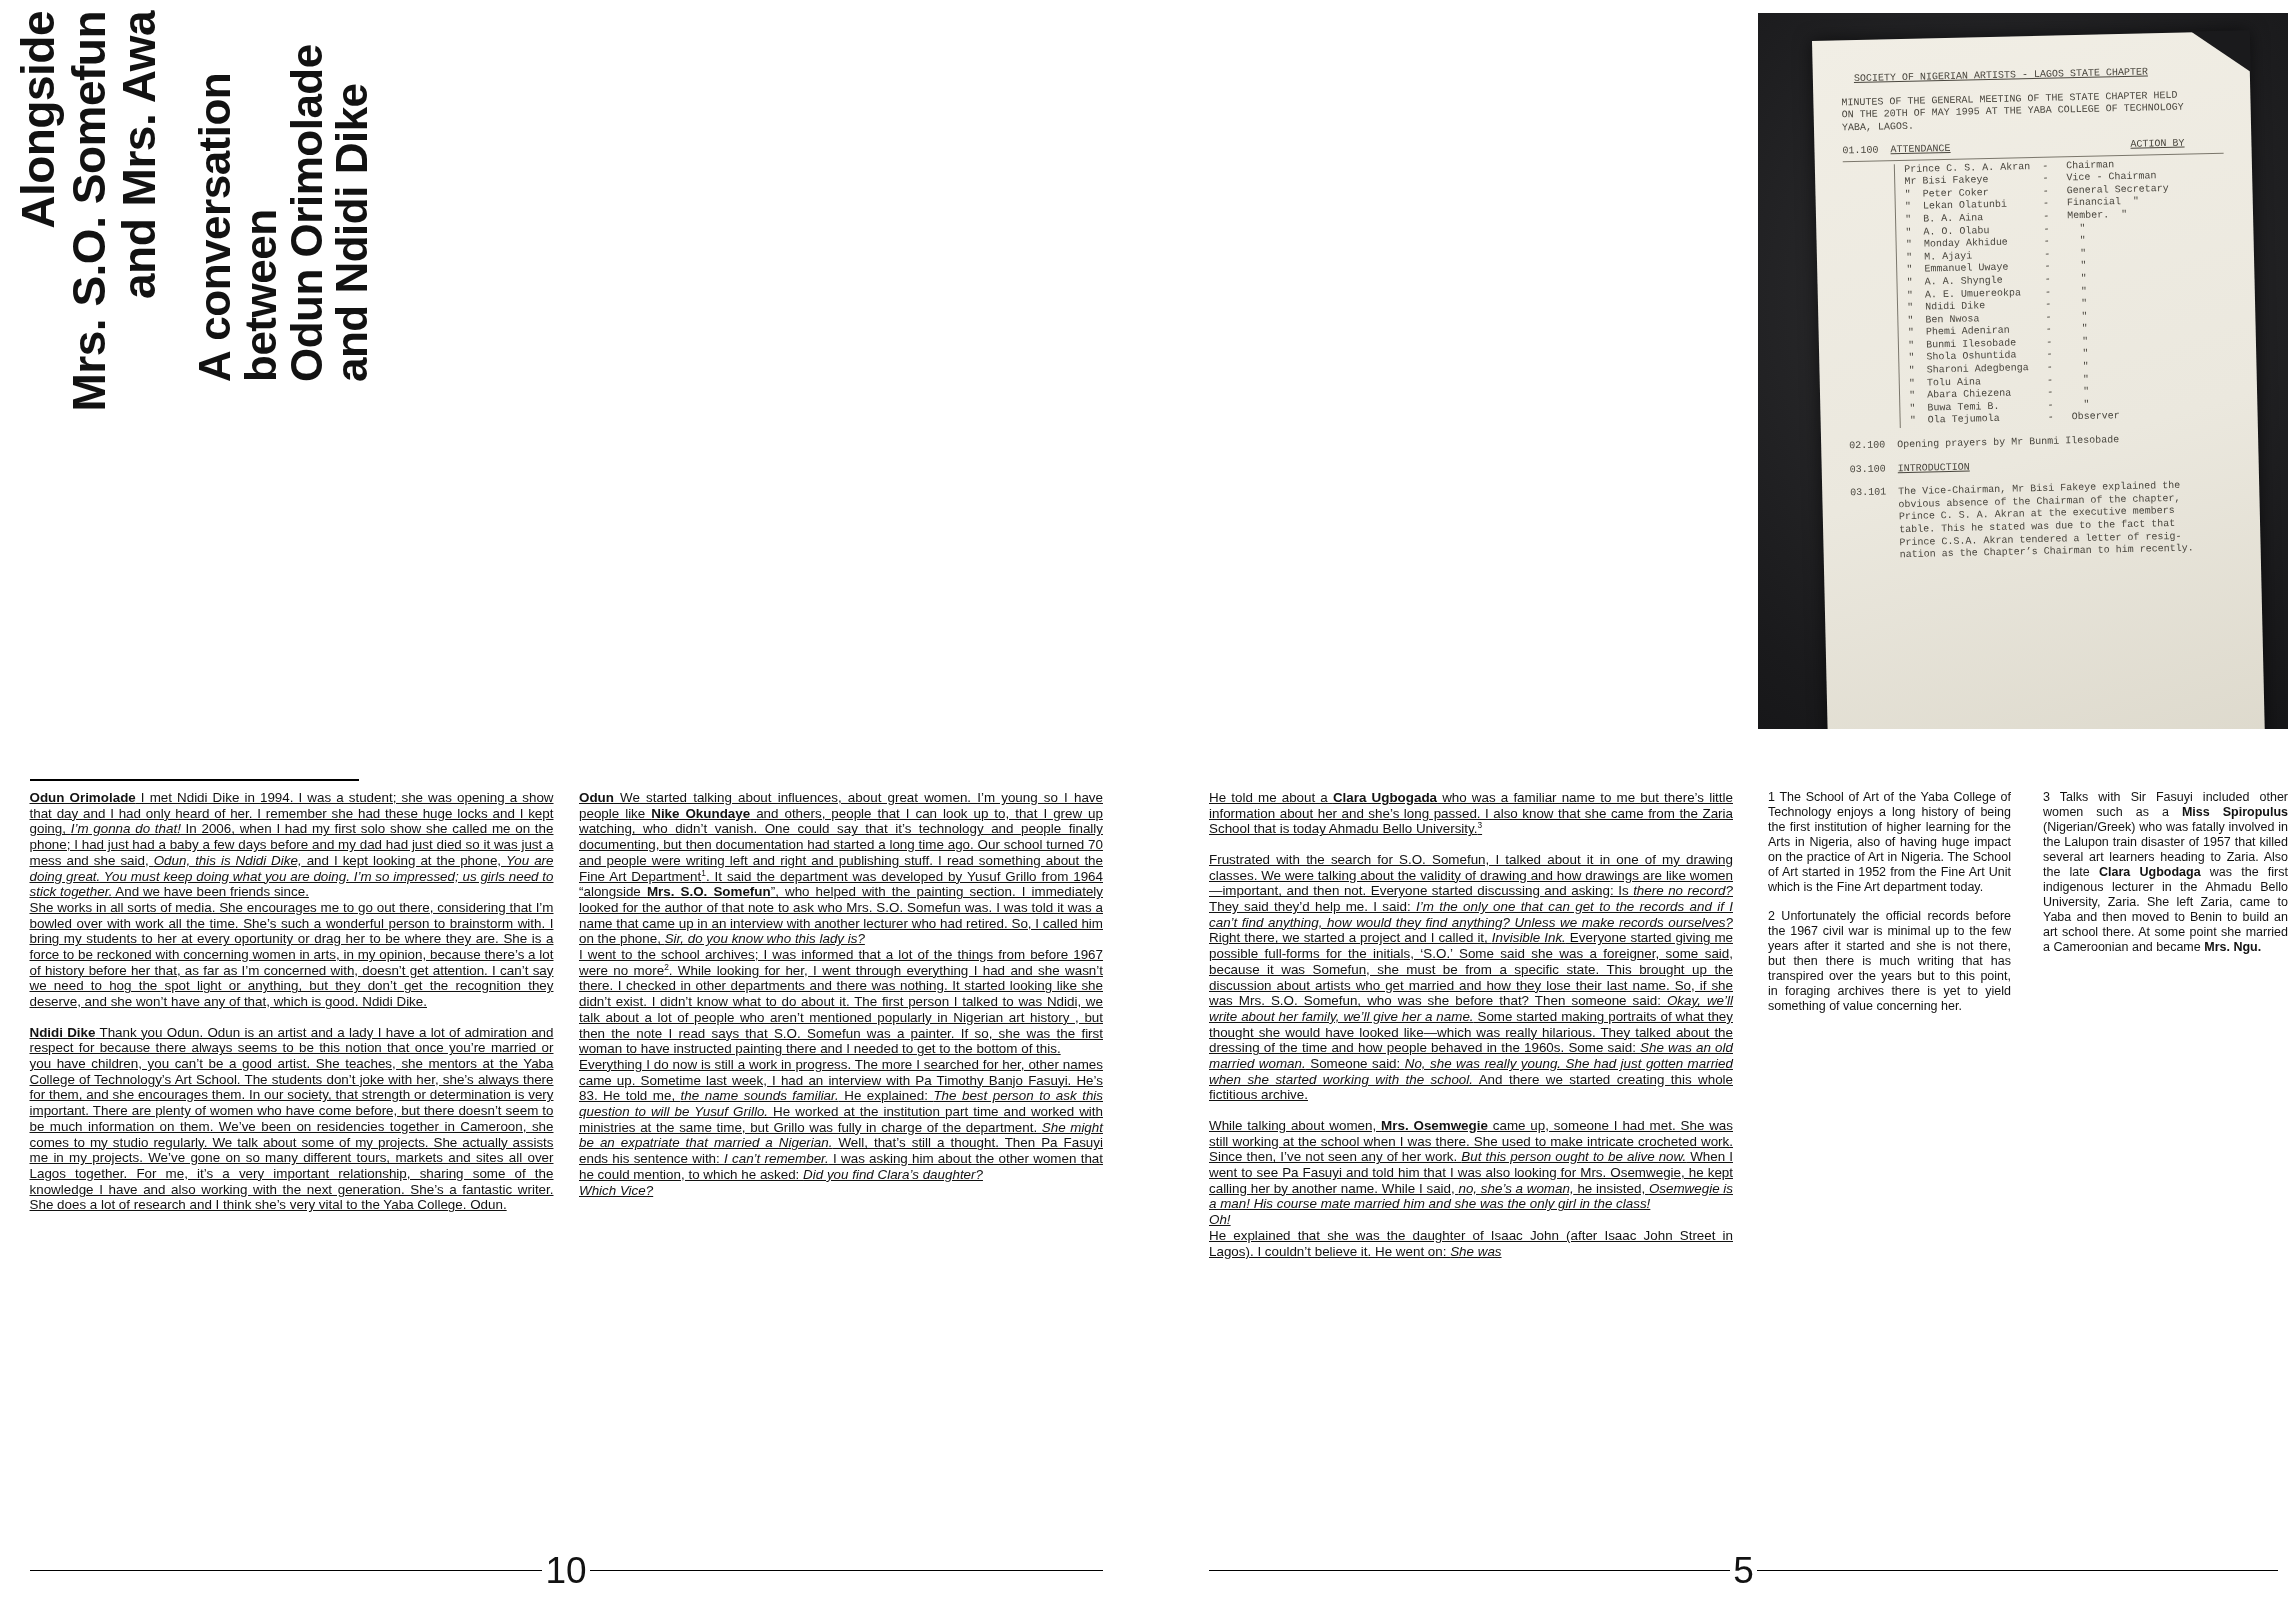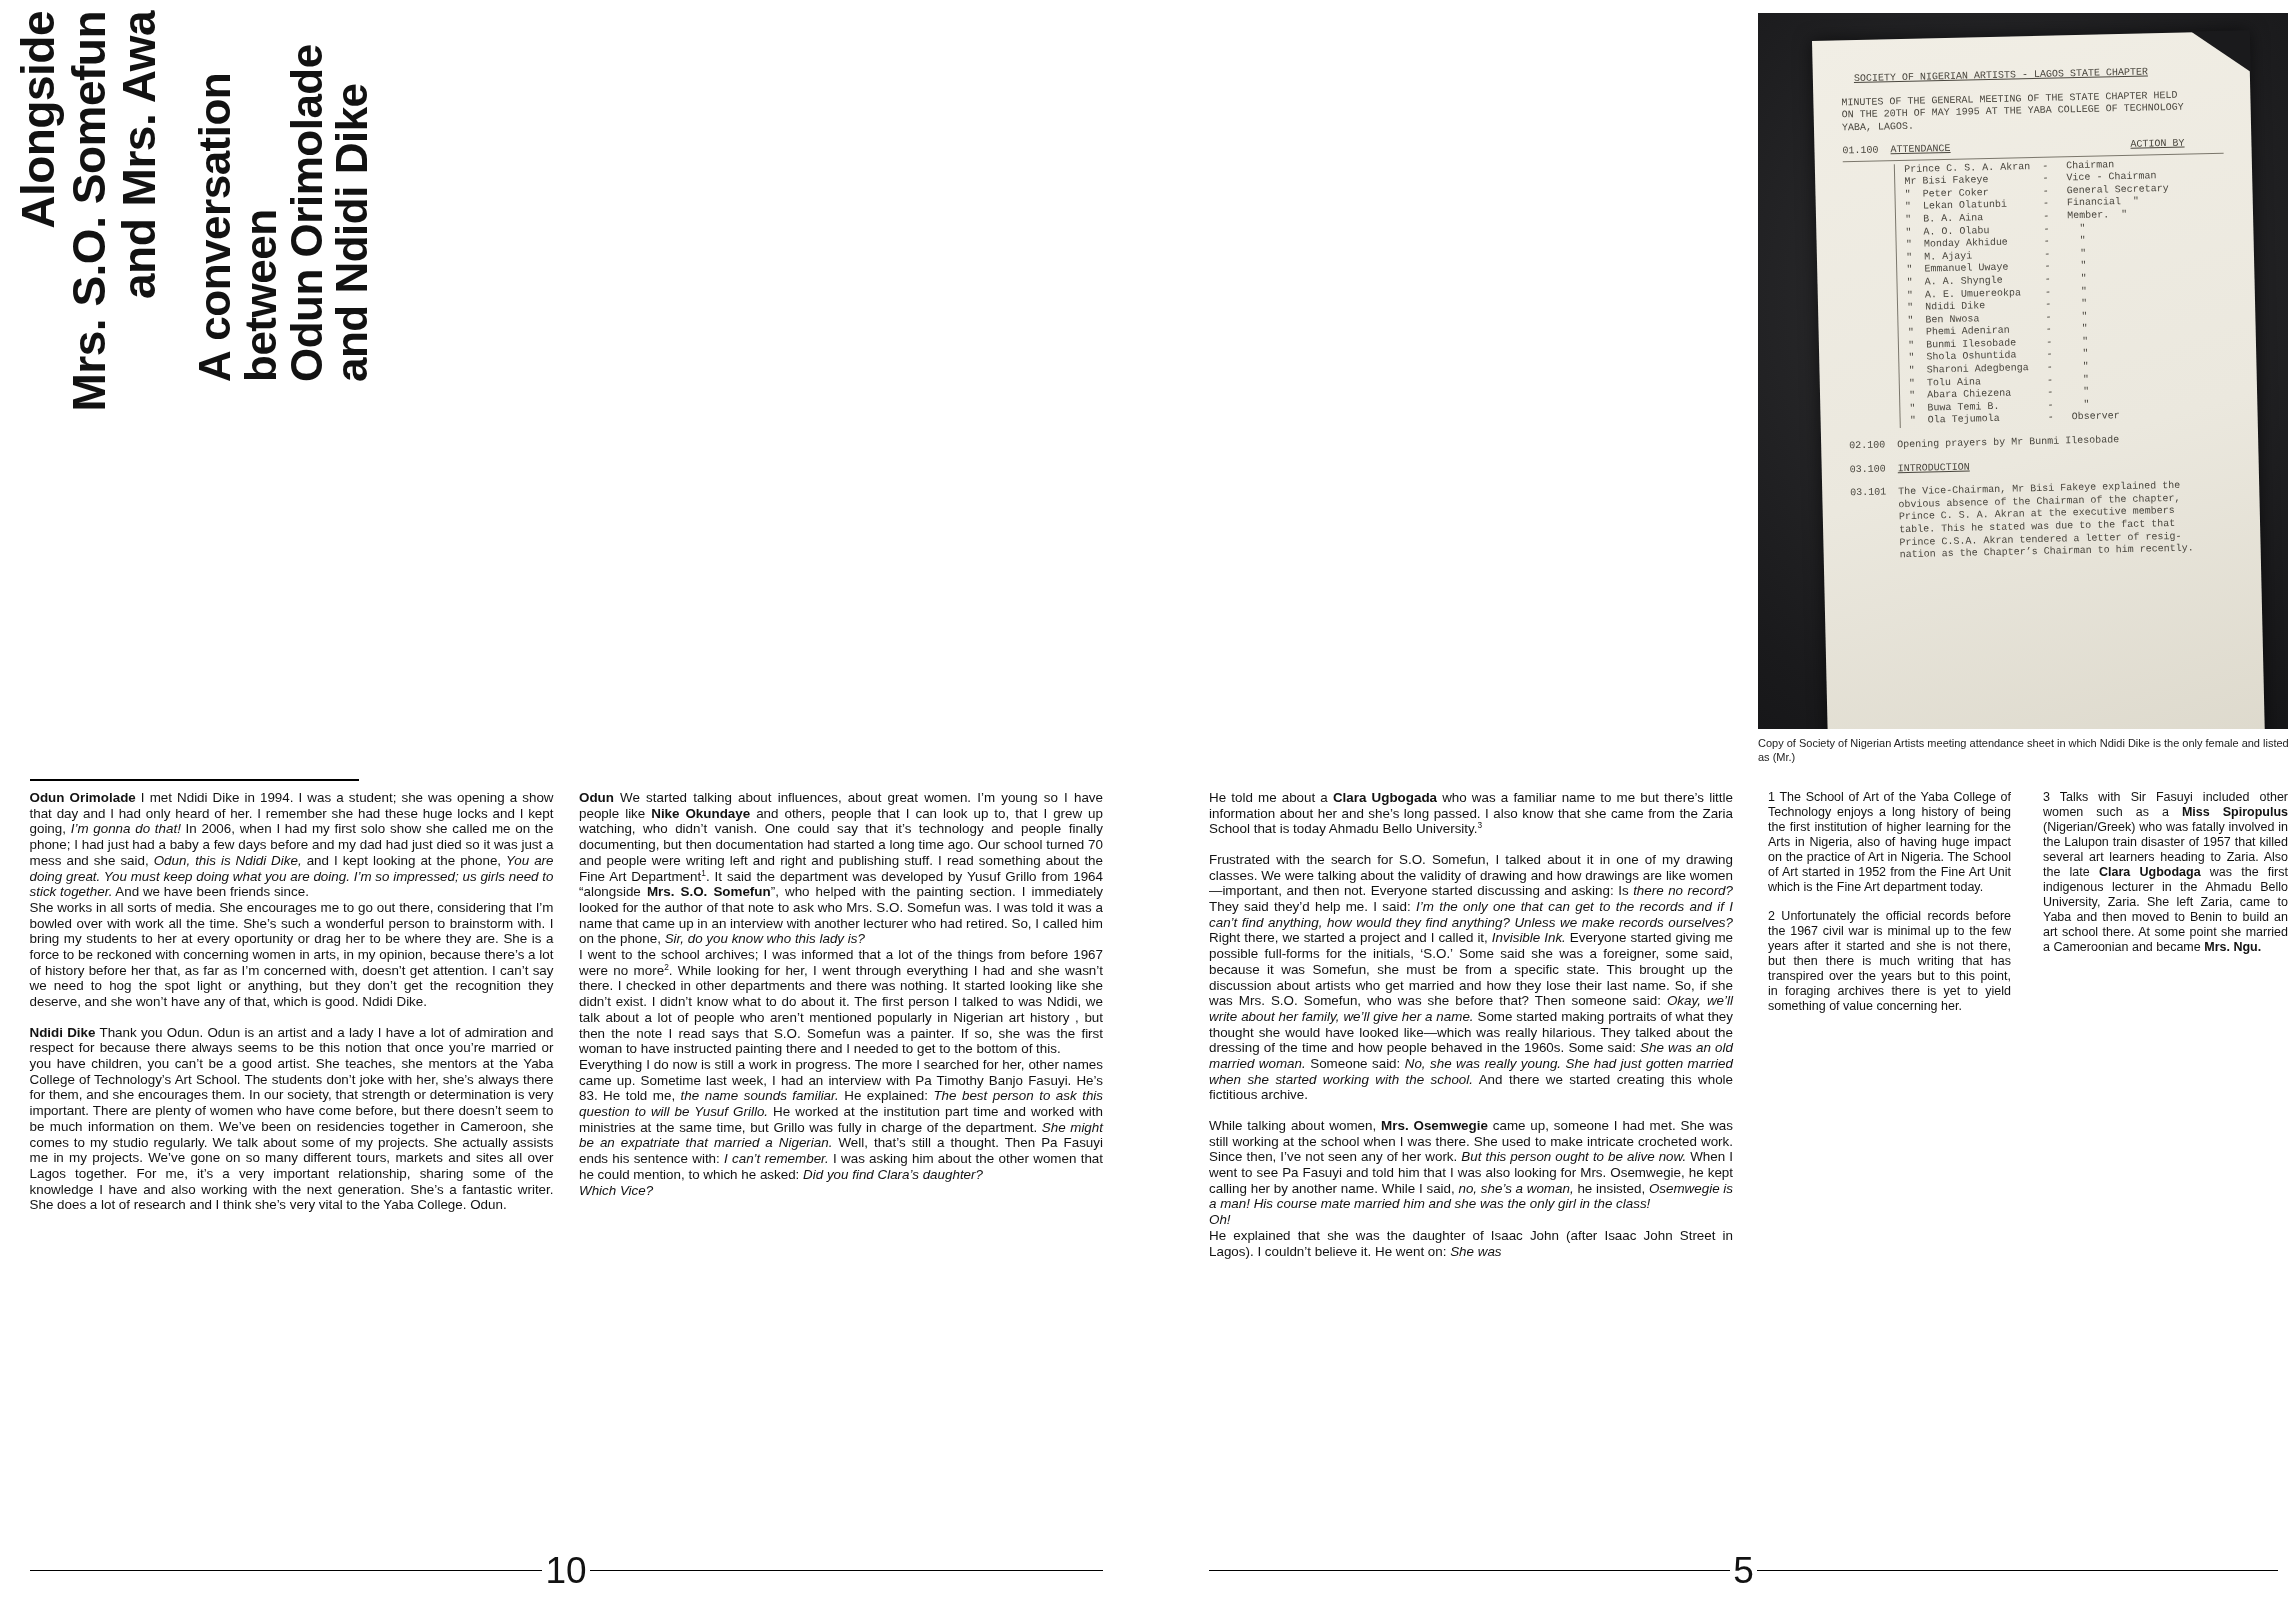--- a/index.html
+++ b/index.html
@@ -44,21 +44,21 @@
     position:absolute;left:29.5px;top:779px;width:329px;height:1.8px;
     background:var(--rule);
   }
 
   
   .bodycol{
     position:absolute;top:790px;width:524px;
     font-size:13.4px;line-height:15.7px;
     text-align:justify;color:var(--ink);
   }
-  .bodycol p{margin:0;}
+  .bodycol p{margin:0;text-decoration:underline;}
   .bodycol p.gap{margin-top:14.8px;}
   #col1{left:29.5px;}
   #col2{left:579px;}
   #col3{left:1209px;}
 
   .fncol{
     position:absolute;top:790px;
     font-size:12.5px;line-height:15px;
     text-align:justify;color:var(--ink);margin-left:10px;
   }
@@ -193,21 +193,20 @@
           <p class="gap">03.100  <span class="u">INTRODUCTION</span></p>
           <p class="gap">03.101  The Vice-Chairman, Mr Bisi Fakeye explained the</p>
           <p>        obvious absence of the Chairman of the chapter,</p>
           <p>        Prince C. S. A. Akran at the executive members</p>
           <p>        table. This he stated was due to the fact that</p>
           <p>        Prince C.S.A. Akran tendered a letter of resig-</p>
           <p>        nation as the Chapter’s Chairman to him recently.</p>
         </div>
     </div>
   </div>
-  <div class="caption">Copy of Society of Nigerian Artists meeting attendance sheet in which Ndidi Dike is the only female and listed as (Mr.)</div>
 
   <div class="fncol" id="fn1">
       <p>1 The School of Art of the Yaba College of Technology enjoys a long history of being the first institution of higher learning for the Arts in Nigeria, also of having huge impact on the practice of Art in Nigeria. The School of Art started in 1952 from the Fine Art Unit which is the Fine Art department today.</p>
       <p class="gap">2 Unfortunately the official records before the 1967 civil war is minimal up to the few years after it started and she is not there, but then there is much writing that has transpired over the years but to this point, in foraging archives there is yet to yield something of value concerning her.</p>
     </div>
   <div class="fncol" id="fn2">
       <p>3 Talks with Sir Fasuyi included other women such as a <span class="b">Miss Spiropulus</span> (Nigerian/Greek) who was fatally involved in the Lalupon train disaster of 1957 that killed several art learners heading to Zaria. Also the late <span class="b">Clara Ugbodaga</span> was the first indigenous lecturer in the Ahmadu Bello University, Zaria. She left Zaria, came to Yaba and then moved to Benin to build an art school there. At some point she married a Cameroonian and became <span class="b">Mrs. Ngu.</span></p>
     </div>
 
   <div class="folio folio-left">

